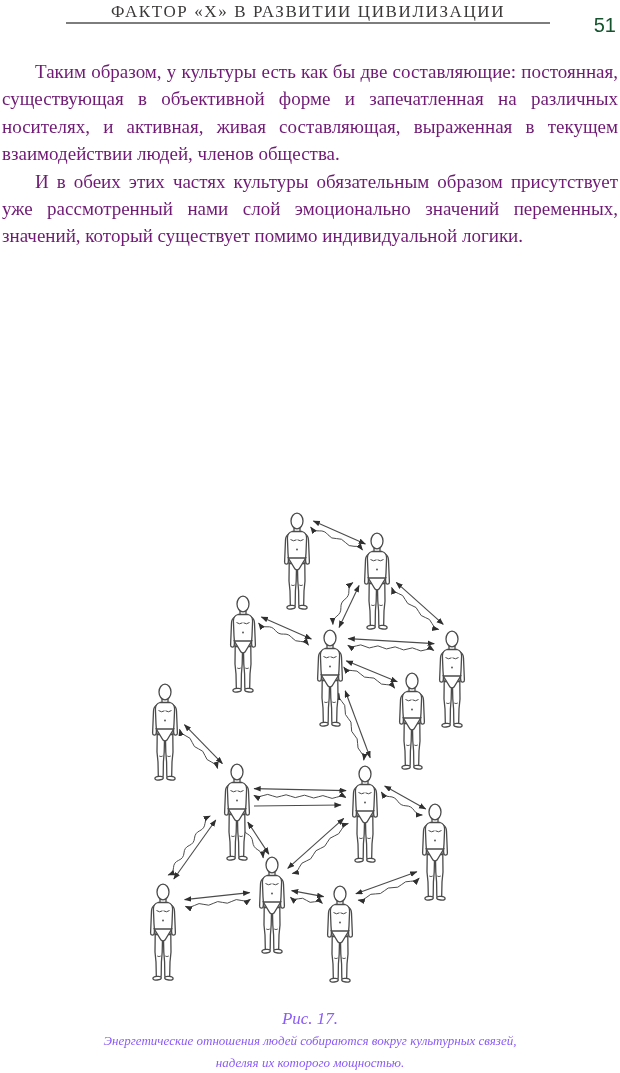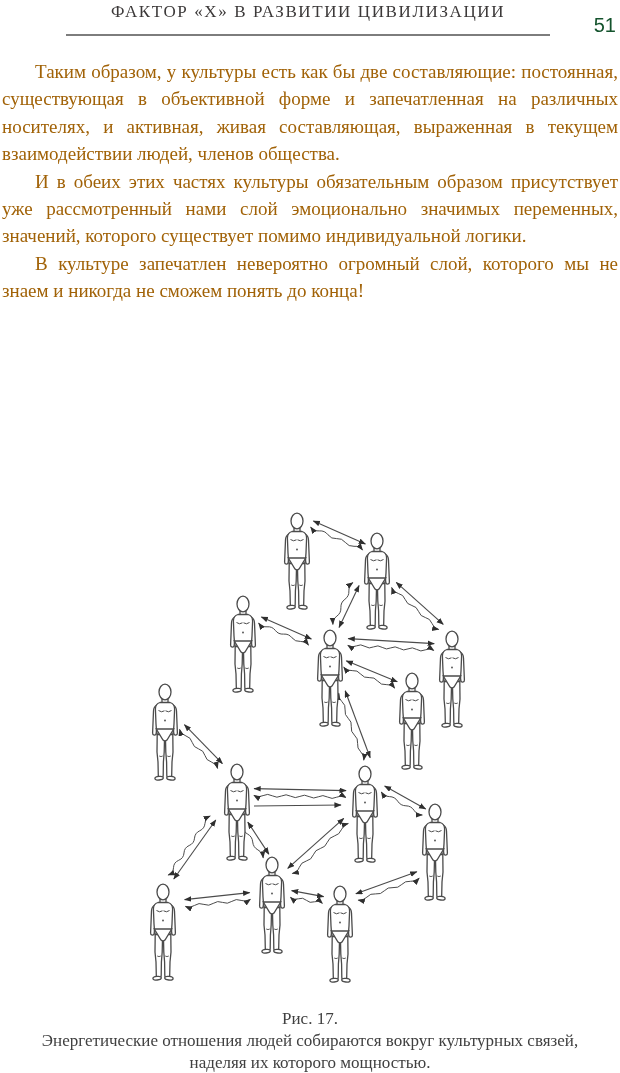--- a/index.html
+++ b/index.html
@@ -3,56 +3,55 @@
 <meta charset="utf-8">
 <style>
   html,body{margin:0;padding:0;}
   body{
     width:620px;height:1073px;position:relative;background:#ffffff;
     font-family:"Liberation Serif", serif;color:#222;overflow:hidden;
   }
   .running-head{position:absolute;top:0;left:0;width:620px;}
   .head-rule-box{
     margin-left:66px;width:484px;text-align:center;
-    border-bottom:2px solid #7d7d7d;padding-bottom:12px;padding-top:2px;
+    border-bottom:2px solid #7d7d7d;padding-bottom:0;padding-top:2px;
   }
   .head-title{
     font-size:17px;letter-spacing:1.6px;color:#3c3939;white-space:nowrap;
   }
   .page-num{
     position:absolute;top:14px;right:4px;width:36px;text-align:right;
     font-family:"Liberation Sans", sans-serif;font-size:20px;color:#14532d;
   }
   .body-text{
     position:absolute;top:58px;left:2px;width:616px;
-    font-size:19px;line-height:27.4px;text-align:justify;color:#a16207;
+    font-size:19px;line-height:27.4px;text-align:justify;color:#701a75;
   }
   .body-text p{margin:0;text-indent:33px;}
   .figure-area{position:absolute;top:505px;left:0;}
   .fig-caption{
     position:absolute;top:1008px;left:0;width:620px;text-align:center;
-    color:#404040;
+    font-style:italic;color:#8b5cf6;
   }
   .fig-caption .cap-title{font-size:17px;line-height:22px;}
-  .fig-caption .cap-line{font-size:17px;line-height:21.5px;}
+  .fig-caption .cap-line{font-size:13px;line-height:21.5px;}
 </style>
 </head>
 <body>
 
 <div class="running-head">
   <div class="head-rule-box">
     <span class="head-title">ФАКТОР «Х» В РАЗВИТИИ ЦИВИЛИЗАЦИИ</span>
   </div>
   <div class="page-num">51</div>
 </div>
 
 <div class="body-text">
   <p>Таким образом, у культуры есть как бы две составляющие: постоянная, существующая в объективной форме и запечатленная на различных носителях, и активная, живая составляющая, выраженная в текущем взаимодействии людей, членов общества.</p>
-  <p>И в обеих этих частях культуры обязательным образом присутствует уже рассмотренный нами слой эмоционально значимых переменных, значений, которого существует помимо индивидуальной логики.</p>
-  <p>В культуре запечатлен невероятно огромный слой, которого мы не знаем и никогда не сможем понять до конца!</p>
+  <p>И в обеих этих частях культуры обязательным образом присутствует уже рассмотренный нами слой эмоционально значений переменных, значений, который существует помимо индивидуальной логики.</p>
 </div>
 
 <svg class="figure-area" width="620" height="500" viewBox="0 505 620 500" xmlns="http://www.w3.org/2000/svg">
   <defs>
     <marker id="ah" orient="auto-start-reverse" markerWidth="9" markerHeight="8" refX="6.6" refY="2.8" markerUnits="userSpaceOnUse">
       <path d="M0,0 L7.2,2.8 L0,5.6 Z" fill="#2f2f2f"></path>
     </marker>
     <g id="person" stroke="#4b4b4b" stroke-width="1.3" fill="#ffffff">
 
       <path d="M10,21 C7.5,22 6.6,24.5 6.5,27 L5.6,49 C5.5,51.6 8.8,51.9 9.2,49.3 L11.5,28 Z"></path>

